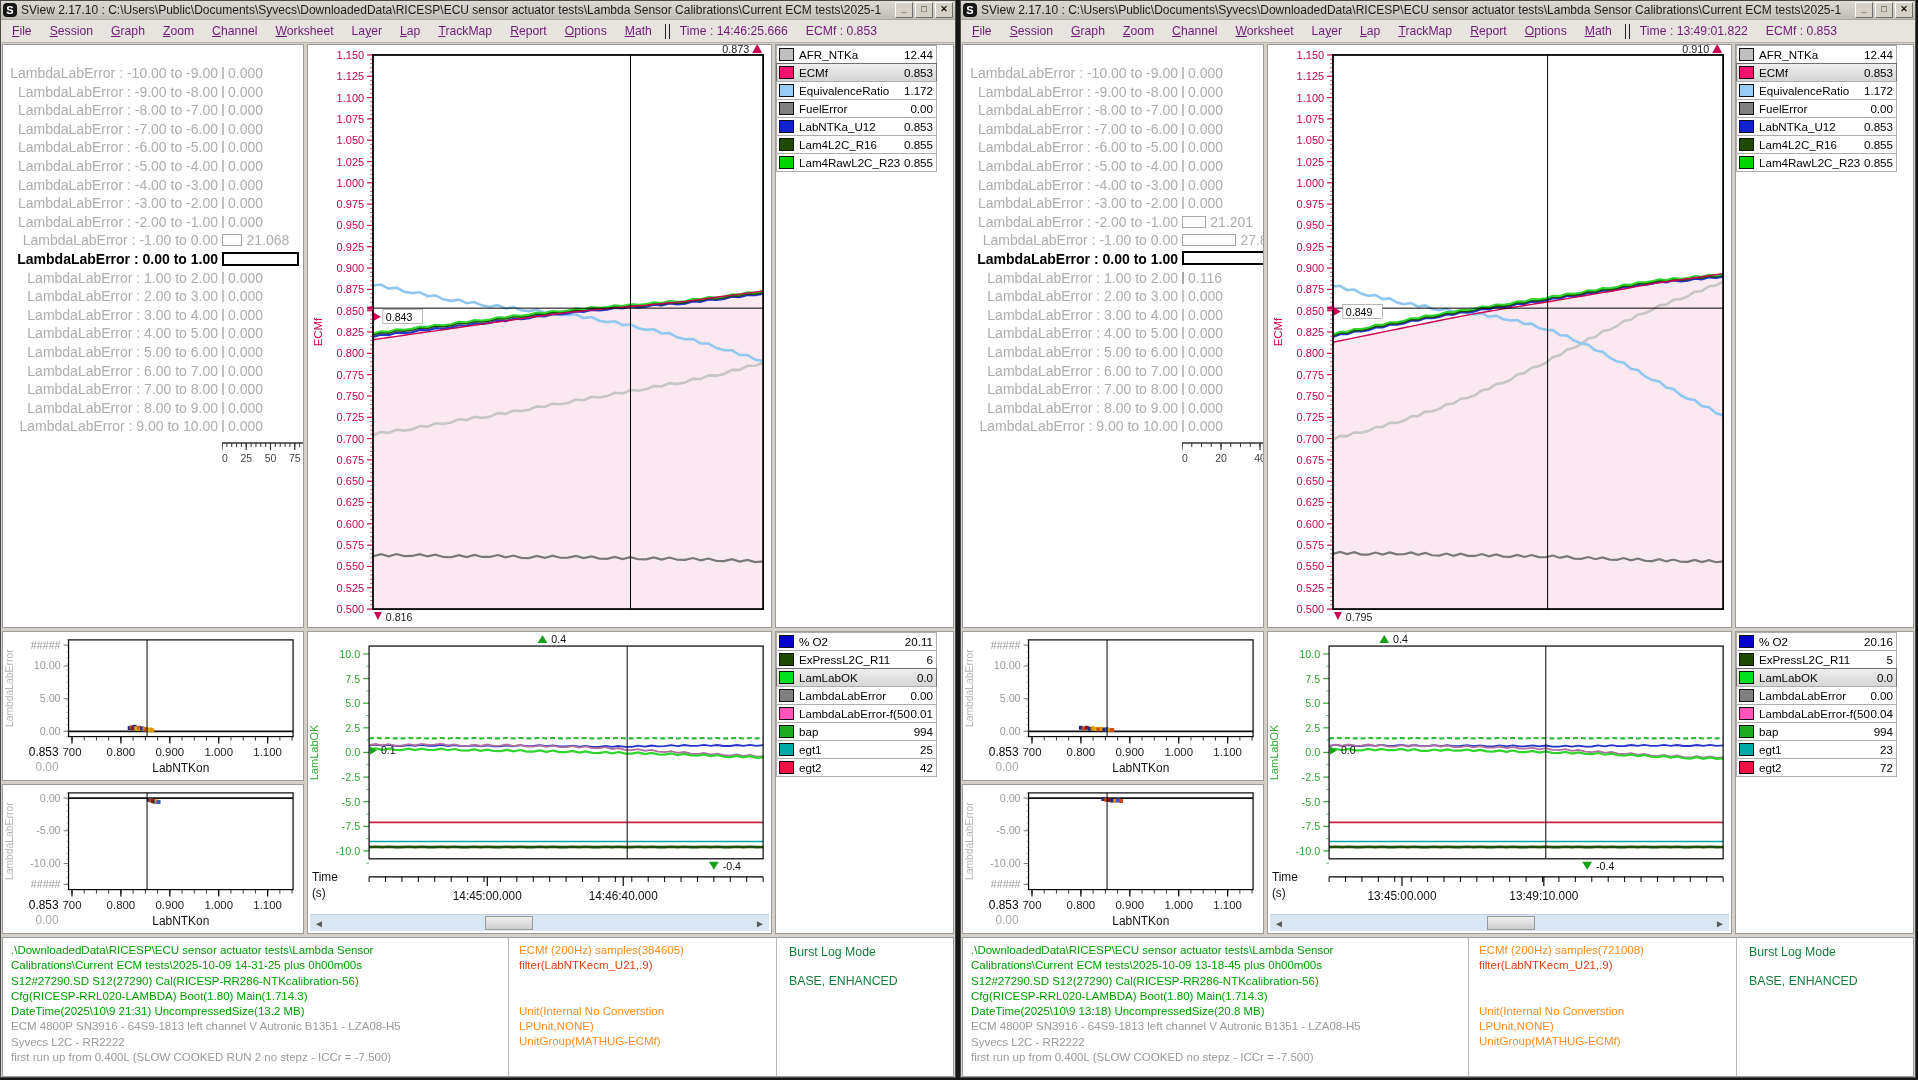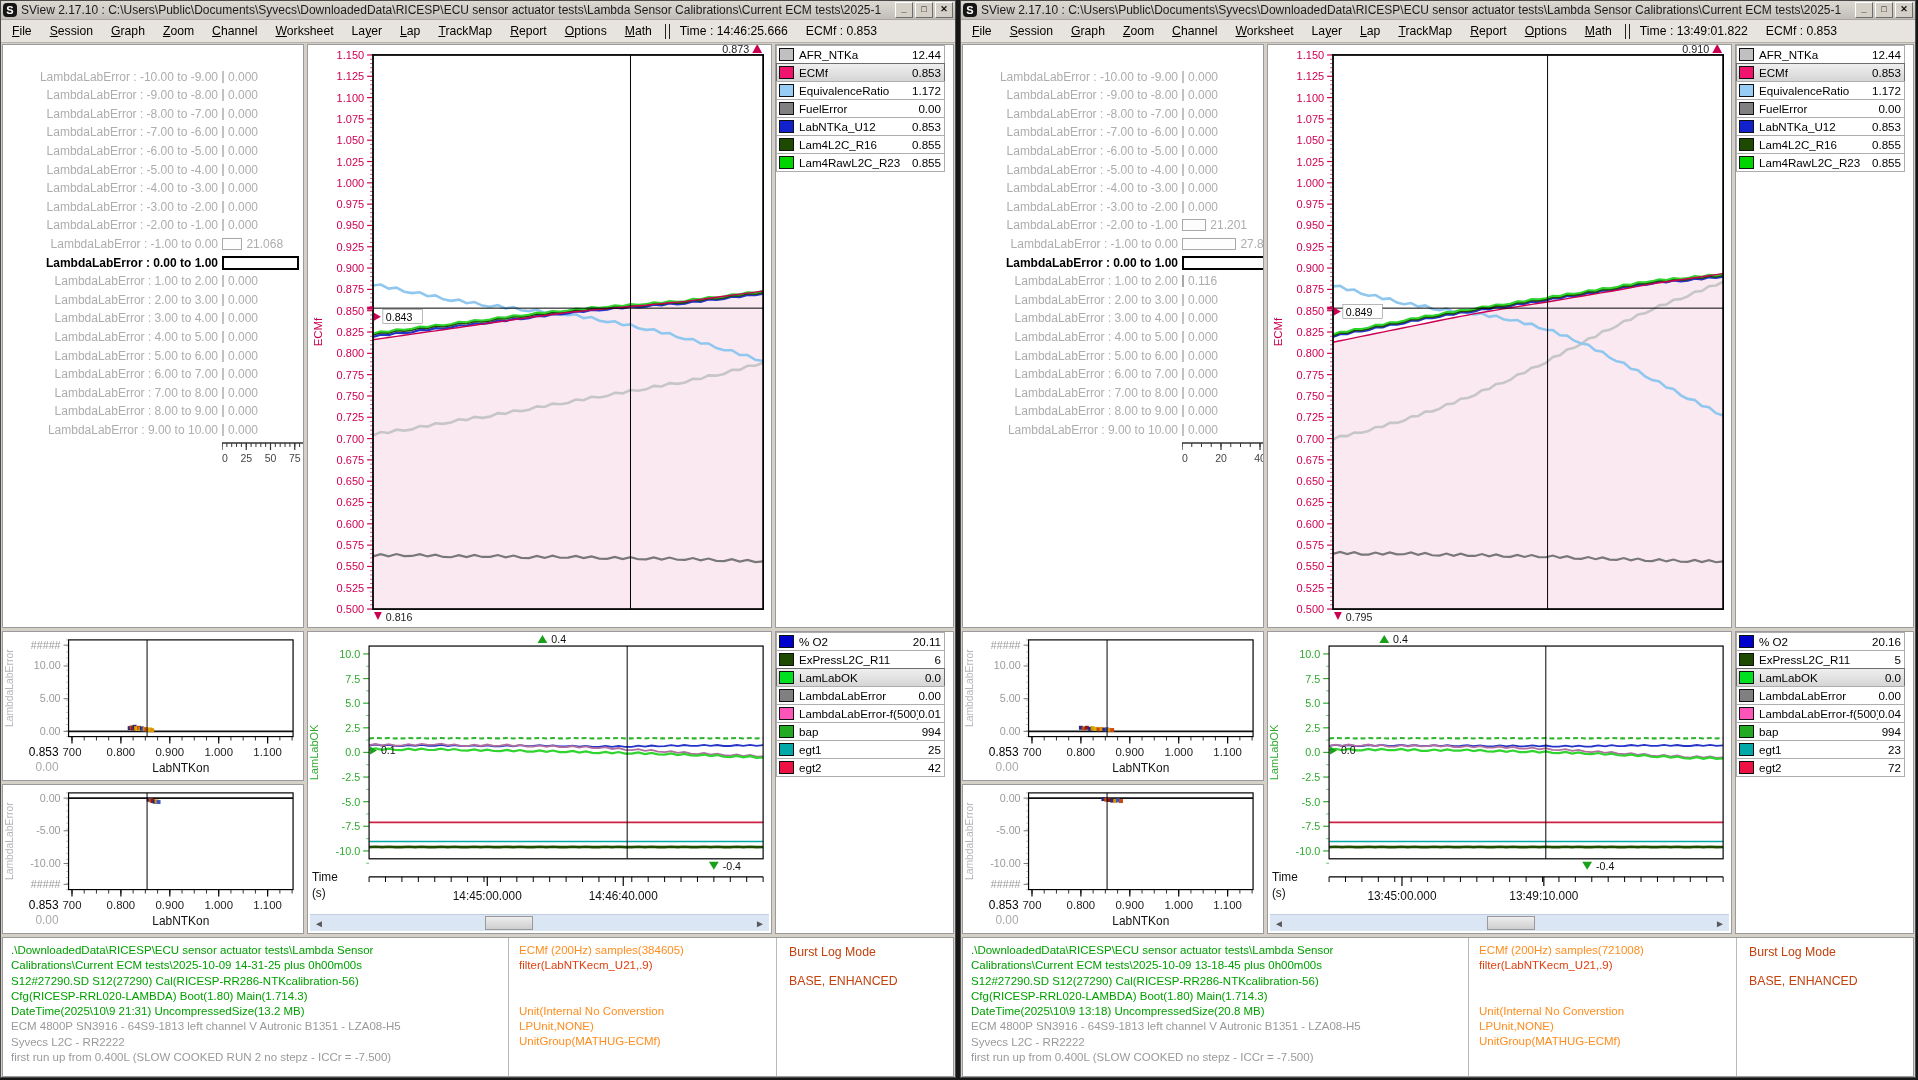--- a/index.html
+++ b/index.html
@@ -6,69 +6,69 @@
   body{width:1918px;height:1080px;background:#161616;font-family:"Liberation Sans",sans-serif;position:relative;overflow:hidden}
   svg{font-family:"Liberation Sans",sans-serif}
   .sview-window{position:absolute;top:0;width:956px;height:1078px;background:#d4d0c8;border:1px solid #4a4a4a;box-sizing:border-box}
   #win0{left:0}
   #win1{left:960px}
   .titlebar{height:18px;display:flex;align-items:center;background:linear-gradient(#ddd9d3,#c2beb7);padding:0 2px;gap:4px;border-bottom:1px solid #a9a6a0}
   .logo{width:14px;height:14px;background:#151515;color:#fff;font-weight:bold;font-size:11px;display:flex;align-items:center;justify-content:center;border-radius:4px;flex:0 0 auto}
   .title-text{flex:1;font-size:12px;color:#1b1b1b;white-space:nowrap;overflow:hidden}
   .winbtns{display:flex;gap:2px;flex:0 0 auto}
   .wbtn{width:16px;height:14px;background:#d4d0c8;border:1px solid;border-color:#fff #6d6d6d #6d6d6d #fff;font-size:9px;line-height:12px;text-align:center;color:#111;font-weight:bold}
-  .menubar{height:22px;display:flex;align-items:center;background:#e7e4df;border-bottom:1px solid #b5b2ac;padding:0 2px;font-size:12.2px;color:#000000}
+  .menubar{height:22px;display:flex;align-items:center;background:#e7e4df;border-bottom:1px solid #b5b2ac;padding:0 2px;font-size:12.2px;color:#701a75}
   .menu-items{display:flex}
   .menu-item{padding:2px 9px;white-space:nowrap}
   .u{text-decoration:underline}
   .status{display:flex;align-items:center;margin-left:2px}
   .sep{width:3px;height:15px;border-left:1px solid #222;border-right:1px solid #222;margin:0 10px 0 2px}
   .status-text{margin-right:18px;white-space:nowrap}
   .content{height:1035px;display:grid;grid-template-columns:302px 1fr 179px;grid-template-rows:584px 303px 140px;gap:3px;padding:1px}
   .panel{background:#fff;border:1px solid #9b9b9b;box-sizing:border-box;overflow:hidden}
   .leftcol{display:flex;flex-direction:column;gap:3px;min-width:0}
   .leftcol .panel{flex:1}
   .time-panel{display:flex;flex-direction:column}
   .time-panel svg{flex:1;width:100%}
   .chart-panel svg,.scatter-panel svg{width:100%;height:100%;display:block}
   
   .hist-panel{padding-top:20px;position:relative}
-  .hist-row{display:flex;align-items:flex-end;height:18.6px;font-size:12px;color:#adadad}
+  .hist-row{display:flex;align-items:flex-start;height:18.6px;font-size:14px;color:#adadad}
   .hist-row .hl{width:215px;text-align:right;white-space:nowrap;flex:0 0 auto}
   .hist-zone{display:flex;align-items:center;margin-left:4px;gap:4px;min-width:0}
   .hist-bar{height:12px;border:1px solid #a8a8a8;background:#fdfdfd;box-sizing:border-box;flex:0 0 auto}
   .hist-row.selected{color:#000}
   .hist-row.selected .hl{font-weight:bold}
   .hist-row.selected .hist-bar{border:2px solid #000;height:14px}
   .hz{width:2px;height:12px;background:#c2c2c2;flex:0 0 auto}
   .hist-axis{margin:5px 0 0 219px}
   
   .legend-panel{padding:0}
-  .legend-row{display:flex;align-items:center;height:17px;border:1px solid #adadad;margin:-1px 8px 0 0;font-size:11.6px;padding:0 3px 0 2px;background:#fff}
+  .legend-row{display:flex;align-items:center;height:17px;border:1px solid #adadad;margin:-1px 16px 0 0;font-size:11.6px;padding:0 3px 0 2px;background:#fff}
   .legend-row:first-child{margin-top:0}
   .legend-row.selected{background:linear-gradient(#efefef,#d5d5d5);border:1px solid #6e6e6e}
   .legend-swatch{width:13px;height:11px;border:1px solid #101010;margin-right:5px;flex:0 0 auto}
   .legend-name{flex:1;white-space:nowrap;overflow:hidden}
   .legend-value{text-align:right;white-space:nowrap}
   
   .scrollbar{background:#dbe6f4;border-top:1px solid #c2cedf;height:16px;margin:0 2px 2px;display:flex;align-items:center;flex:0 0 auto}
   .sb-arrow{width:18px;text-align:center;font-size:10px;color:#5a5a5a;flex:0 0 auto}
   .sb-track{flex:1;height:100%;position:relative}
   .sb-thumb{position:absolute;top:1px;bottom:1px;background:linear-gradient(#ededed,#cecece);border:1px solid #9a9a9a;box-sizing:border-box}
   
   .info-panel{display:grid;grid-template-columns:505px 268px 1fr;font-size:11.5px;line-height:15.3px}
   .info-col1{padding:5px 78px 0 8px}
   .info-col2{border-left:1px solid #b9b9b9;padding:5px 4px 0 10px}
   .info-col3{border-left:1px solid #b9b9b9;padding:7px 4px 0 12px;font-size:12.3px}
   .ln{white-space:normal;word-break:break-word}
   .green{color:#00a000}
   .gray{color:#9a9a9a}
   .orange{color:#ff8d1e}
   .red{color:#e04010}
-  .black{color:#c2410c}
+  .black{color:#15803d}
   .spacer{height:14px}
   .spacer2{height:30px}
 </style>
 </head>
 <body>
 
 <div class="sview-window" id="win0">
   <div class="titlebar">
     <span class="logo">S</span>
     <span class="title-text">SView 2.17.10  :  C:\Users\Public\Documents\Syvecs\DownloadedData\RICESP\ECU sensor actuator tests\Lambda Sensor Calibrations\Current ECM tests\2025-1</span>

